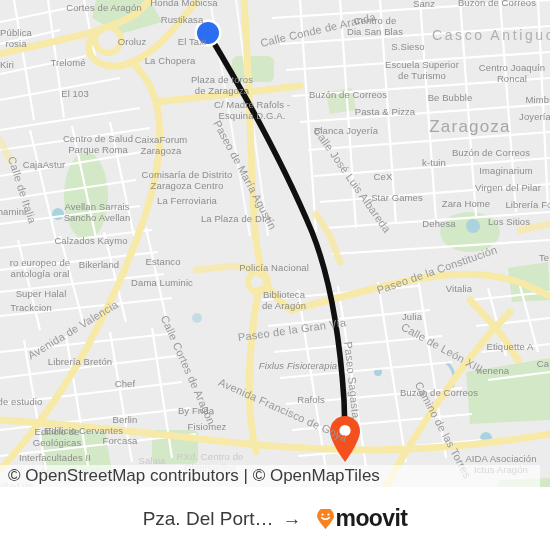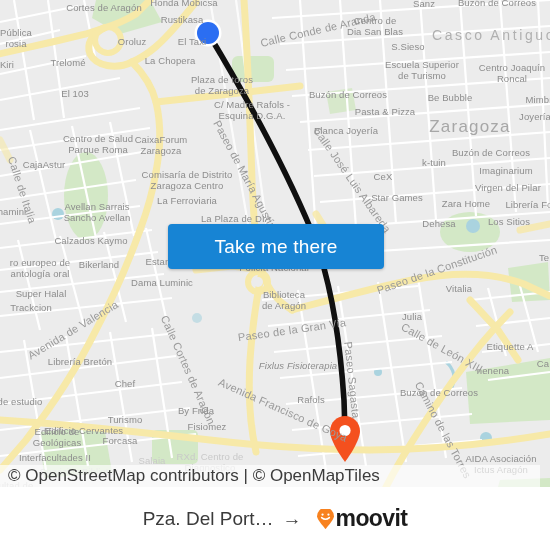--- a/index.html
+++ b/index.html
@@ -253,21 +253,21 @@
         <div class="lbl " style="left: 80px; top: 362px;">Librería Bretón</div>
         <div class="lbl " style="left: 298px; top: 366px; font-style: italic;">Fixlus Fisioterapia</div>
         <div class="lbl " style="left: 493px; top: 371px;">nenena</div>
         <div class="lbl " style="left: 543px; top: 364px;">Ca</div>
         <div class="lbl " style="left: 125px; top: 384px;">Chef</div>
         <div class="lbl road" style="left: 283px; top: 410px; transform: translate(-50%, -50%) rotate(24deg);">Avenida Francisco de Goya</div>
         <div class="lbl " style="left: 20px; top: 402px;">de estudio</div>
         <div class="lbl " style="left: 84px; top: 402px; margin-top: 29px;">Edificio Cervantes</div>
         <div class="lbl " style="left: 196px; top: 411px;">By Frida</div>
         <div class="lbl " style="left: 439px; top: 393px;">Buzón de Correos</div>
-        <div class="lbl " style="left: 125px; top: 420px;">Turismo</div>
+        <div class="lbl " style="left: 125px; top: 420px;">Berlin</div>
         <div class="lbl " style="left: 207px; top: 427px;">Fisiomez</div>
         <div class="lbl " style="left: 311px; top: 400px;">Rafols</div>
         <div class="lbl two" style="left: 57px; top: 437px;">Edificio de
 Geológicas</div>
         <div class="lbl " style="left: 120px; top: 441px;">Forcasa</div>
         <div class="lbl road" style="left: 443px; top: 430px; transform: translate(-50%, -50%) rotate(62deg);">Camino de las Torres</div>
         <div class="lbl " style="left: 55px; top: 458px;">Interfacultades II</div>
         <div class="lbl faint" style="left: 152px; top: 461px;">Salaia</div>
         <div class="lbl two faint" style="left: 210px; top: 462px;">RXd. Centro de
 Diagnostico</div>
@@ -275,21 +275,20 @@
 Ictus Aragón</div>
         <div class="lbl faint" style="left: 82px; top: 472px;">Servicios Biblioteca</div>
         <div class="lbl faint" style="left: 16px; top: 486px;">ultad de</div>
       </div>
 
     <div id="attrib">
       <span>© OpenStreetMap contributors | © OpenMapTiles</span>
     </div>
   </div>
 
-  <button id="cta">Take me there</button>
 
   <div id="footer">
     <span class="ftxt">Pza. Del Port…</span>
     <span class="arrow">→</span>
     <span id="brand">
       <span class="pinglyph">
         <svg width="17" height="20" viewBox="0 0 17 20">
           <path d="M8.5 20 C8.5 20 0 10.5 0 7.2 A8.5 8.5 0 0 1 17 7.2 C17 10.5 8.5 20 8.5 20 Z" fill="#f8821f"></path>
           <path d="M4.4 5.6 a1.15 1.15 0 1 1 2.3 0 a1.15 1.15 0 1 1 -2.3 0 Z" fill="#ffffff"></path>
           <path d="M10.3 5.6 a1.15 1.15 0 1 1 2.3 0 a1.15 1.15 0 1 1 -2.3 0 Z" fill="#ffffff"></path>

